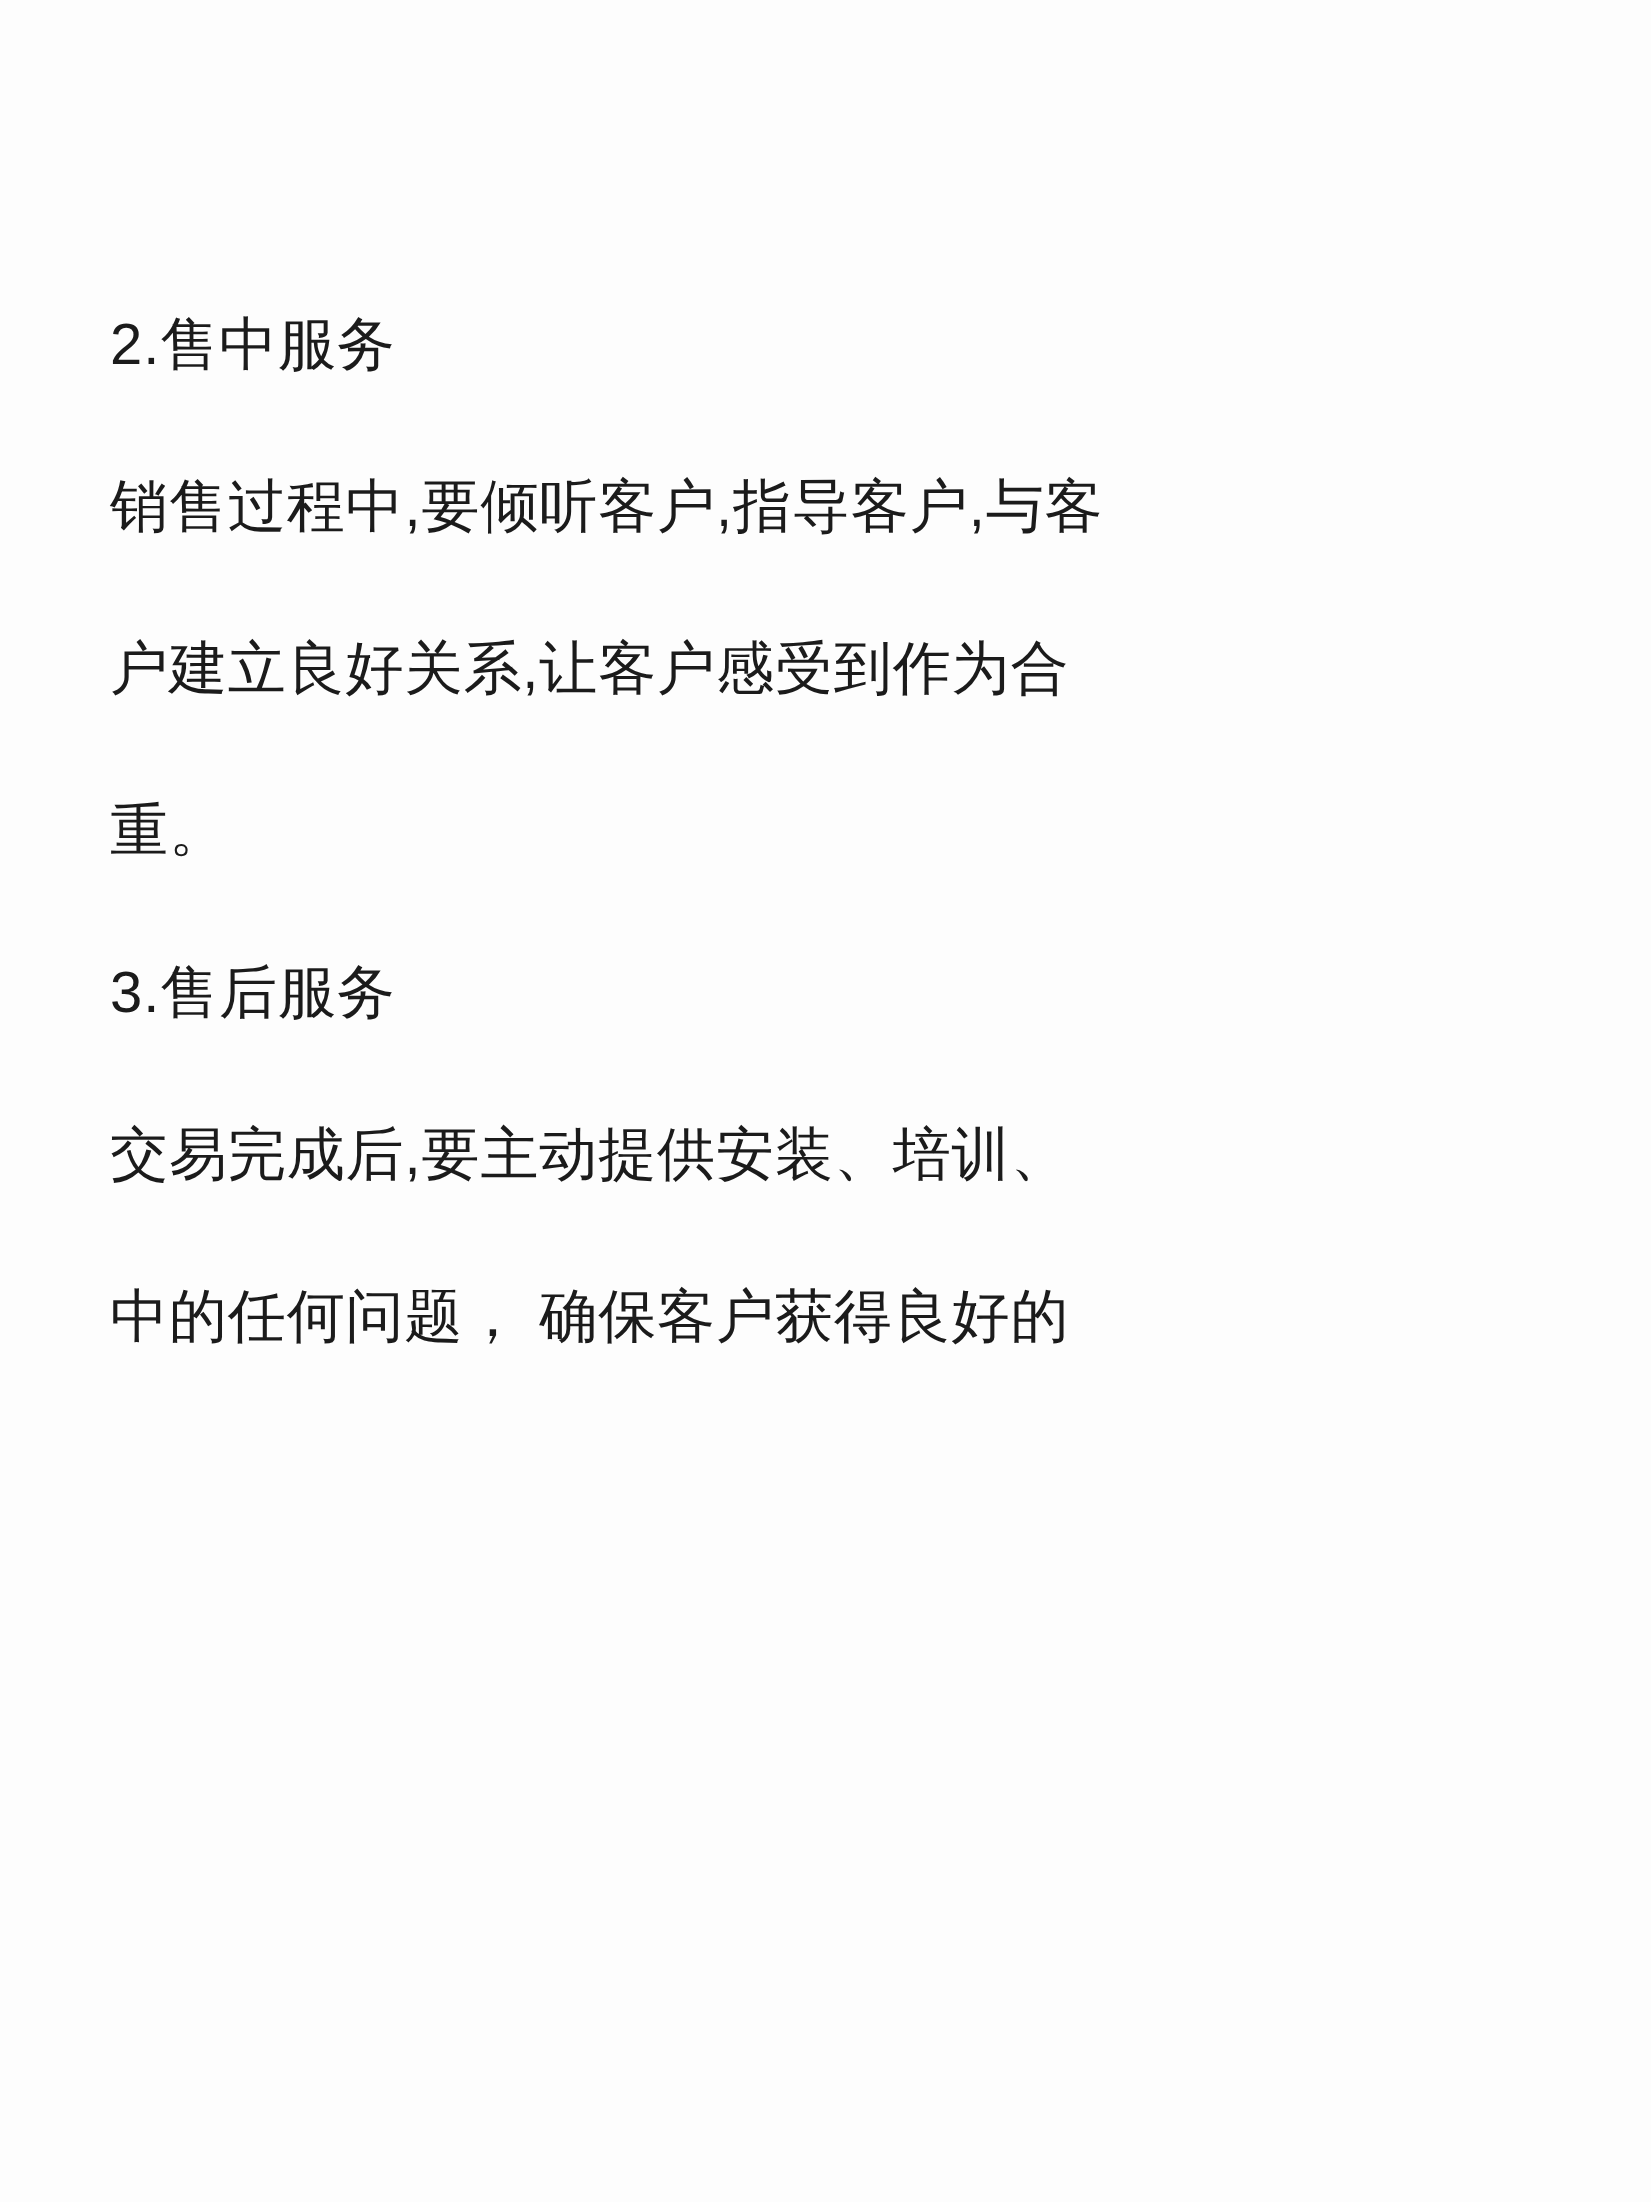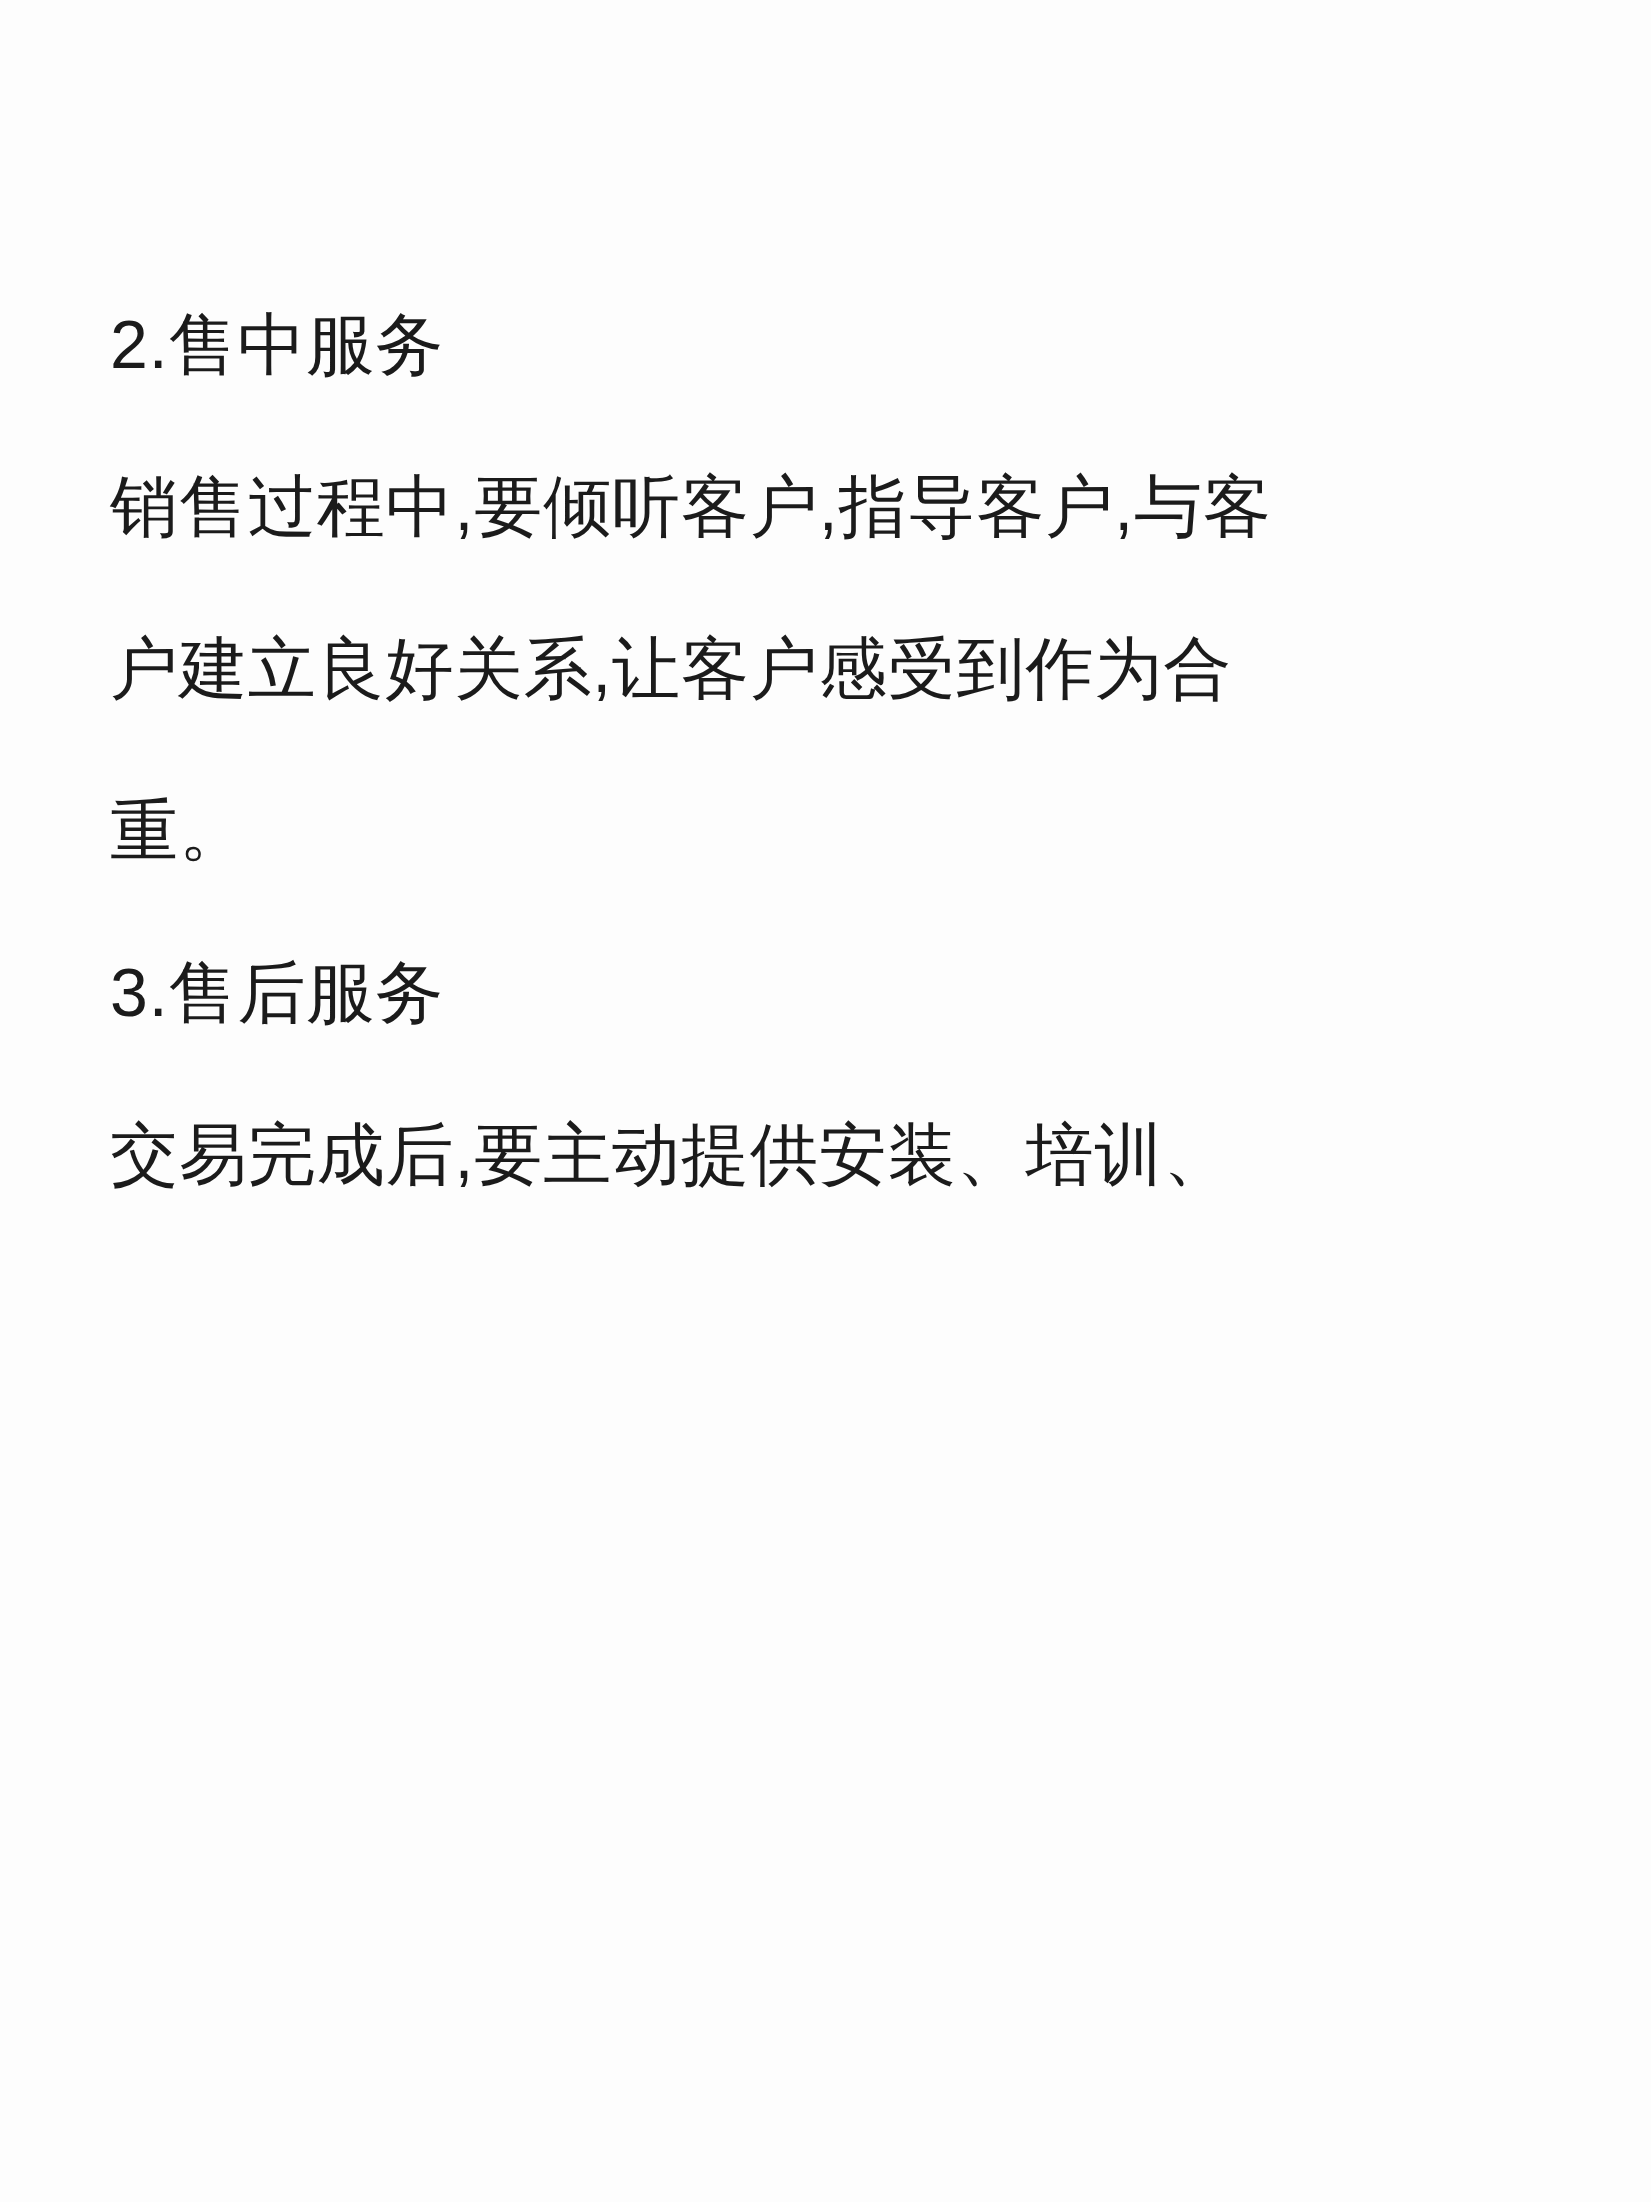--- a/index.html
+++ b/index.html
@@ -14,36 +14,37 @@
     background: #fdfdfd;
     overflow: hidden;
     font-family: "Liberation Sans", sans-serif;
   }
   .text-block {
     position: absolute;
     top: 263px;
     left: 110px;
     right: 77px;
     color: #1b1b1b;
-    font-size: 68px;
+    font-size: 58px;
     line-height: 162px;
     font-weight: 400;
     letter-spacing: 0.9px;
     white-space: nowrap;
   }
   .line {
     height: 162px;
   }
 </style>
 </head>
 <body>
 
 <div class="page">
   <div class="text-block">
     <div class="line">2.售中服务</div>
     <div class="line">销售过程中,要倾听客户,指导客户,与客</div>
     <div class="line">户建立良好关系,让客户感受到作为合</div>
     <div class="line">重。</div>
     <div class="line">3.售后服务</div>
     <div class="line">交易完成后,要主动提供安装、培训、</div>
+    <div class="line">中的任何问题， 确保客户获得良好的</div>
   </div>
 </div>
 
 
 </body></html>

